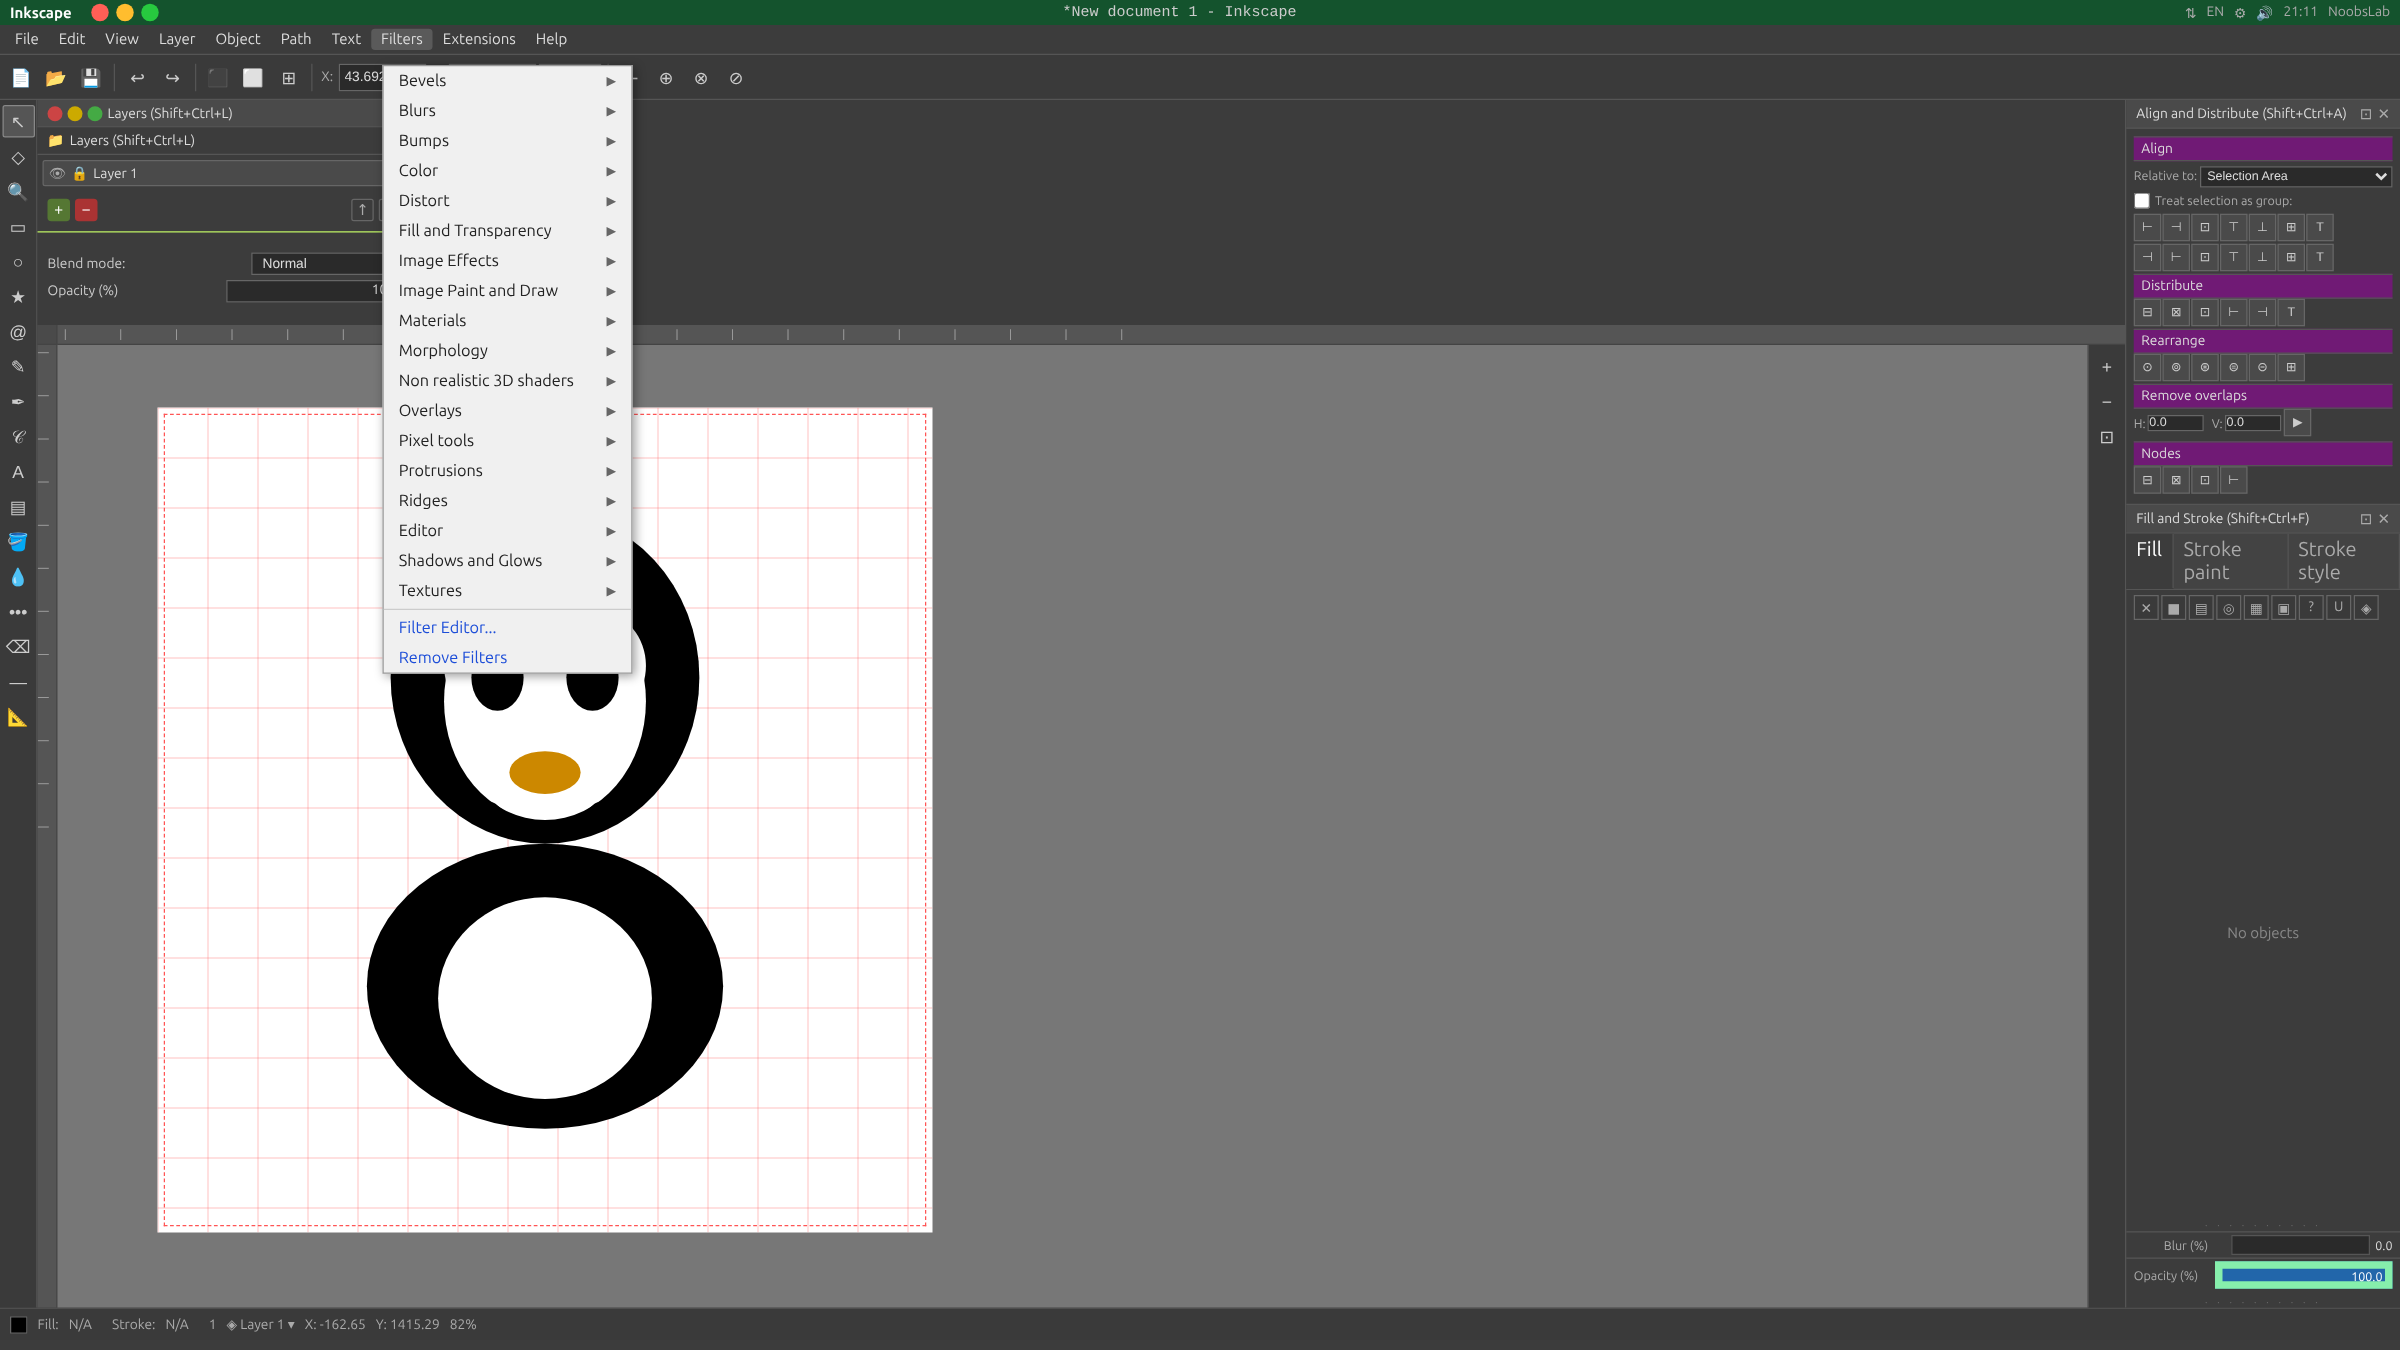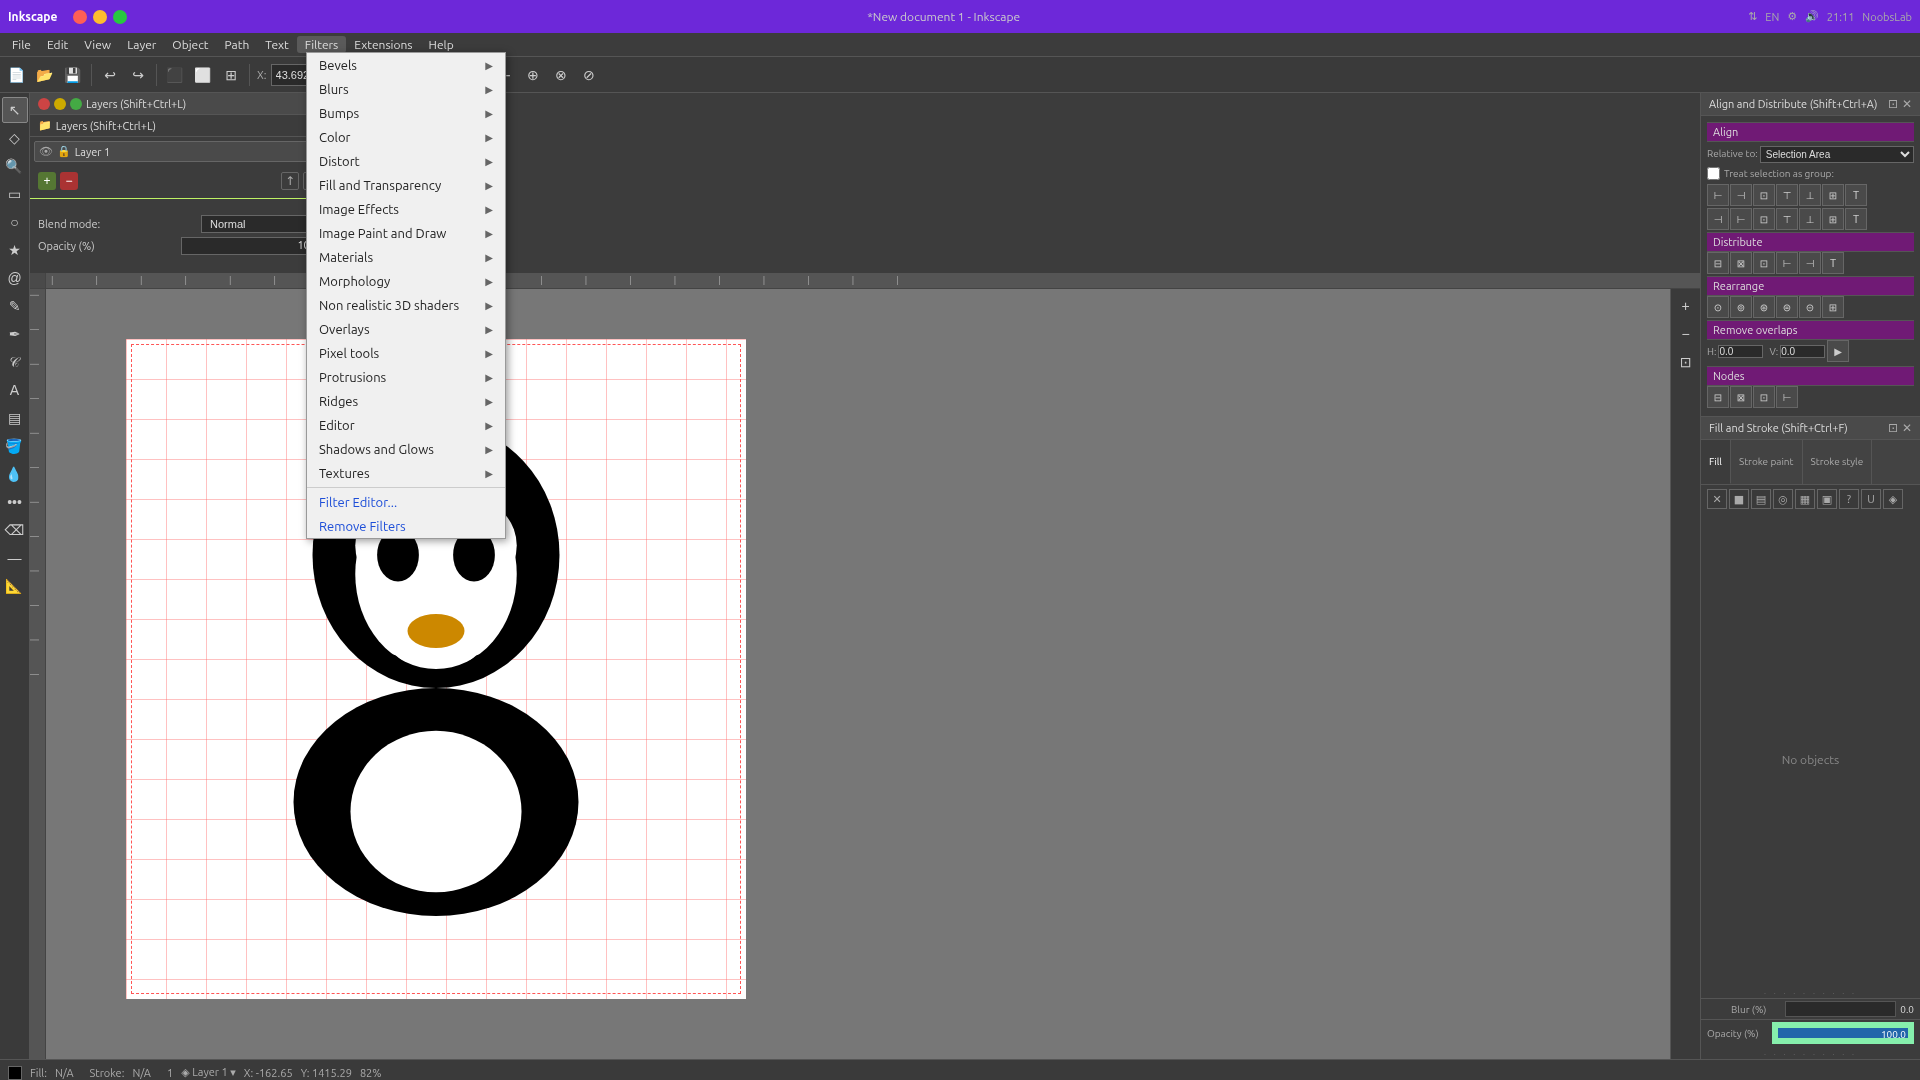--- a/index.html
+++ b/index.html
@@ -8,22 +8,22 @@
       font-size: 12px;
       background: #3c3c3c;
       width: 1920px;
       height: 1080px;
       overflow: hidden;
       position: relative;
     }
 
     
     #titlebar {
-      height: 33px;
-      background: #6d28d9;
+      height: 20px;
+      background: #14532d;
       display: flex;
       align-items: center;
       padding: 0 8px;
       color: #ccc;
       font-size: 12px;
     }
     #titlebar .app-name {
       color: #fff;
       font-weight: bold;
       margin-right: 16px;
@@ -34,21 +34,21 @@
       margin-right: 12px;
     }
     .win-btn {
       width: 14px; height: 14px;
       border-radius: 50%;
       border: none;
     }
     .win-btn.close { background: #ff5f56; }
     .win-btn.min { background: #ffbd2e; }
     .win-btn.max { background: #27c93f; }
-    #titlebar .title { flex: 1; text-align: center; color: #ccc; }
+    #titlebar .title { flex: 1; text-align: center; color: #ccc; font-family: Liberation Mono, monospace; }
     #titlebar .right-icons { display: flex; align-items: center; gap: 8px; color: #aaa; font-size: 11px; }
 
     
     #menubar {
       height: 24px;
       background: #3c3c3c;
       display: flex;
       align-items: center;
       padding: 0 4px;
       color: #ddd;
@@ -376,22 +376,22 @@
     }
 
     
     #fill-stroke-panel { flex: 1; display: flex; flex-direction: column; }
     .fs-tabs {
       display: flex;
       background: #434343;
       border-bottom: 1px solid #555;
     }
     .fs-tab {
-      padding: 16px 8px;
-      font-size: 10px;
+      padding: 4px 8px;
+      font-size: 16px;
       color: #aaa;
       cursor: pointer;
       border-right: 1px solid #555;
     }
     .fs-tab.active {
       color: #fff;
       background: #3c3c3c;
       border-bottom: 1px solid #3c3c3c;
     }
     .fs-paint-icons {

